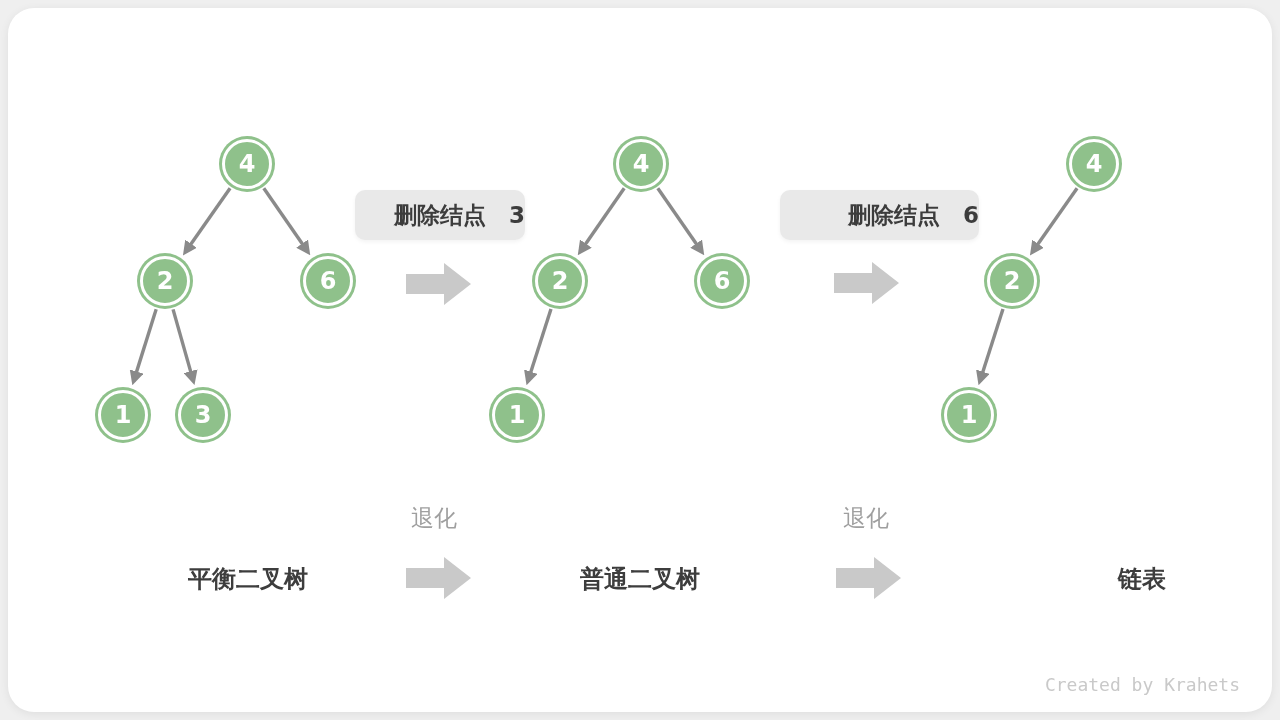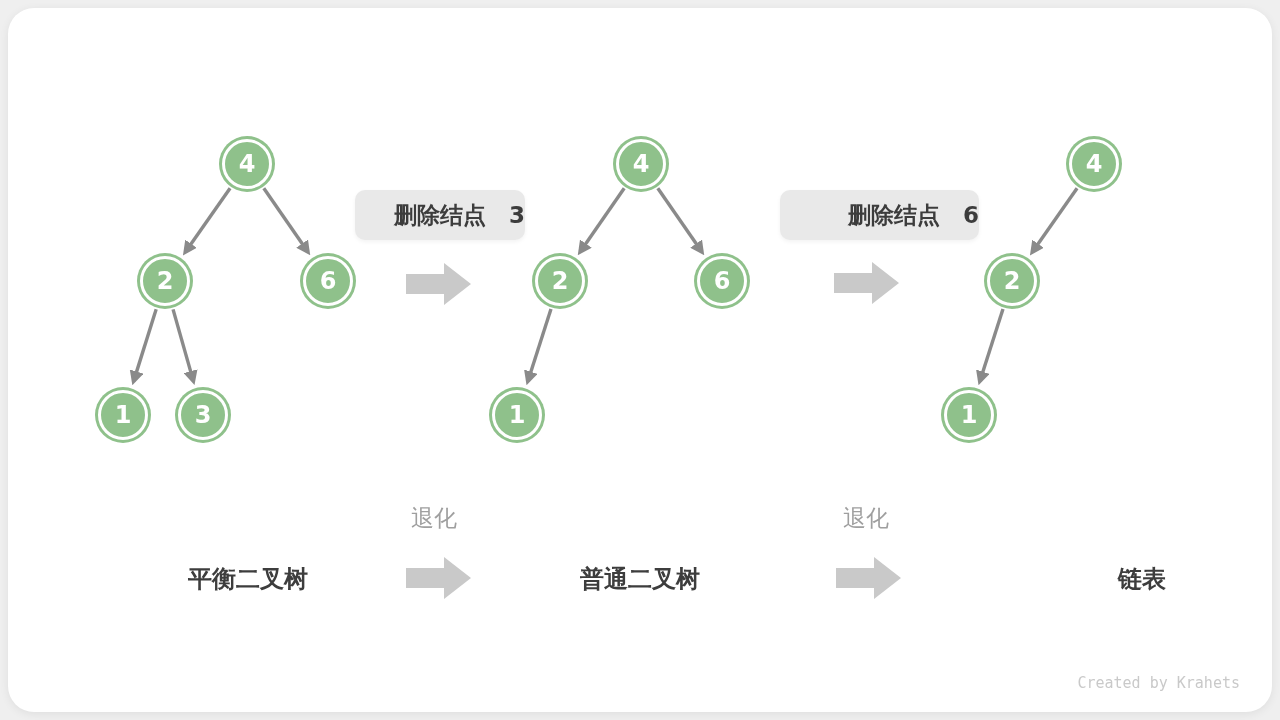--- a/index.html
+++ b/index.html
@@ -37,21 +37,21 @@
     position:absolute;top:503px;transform:translateX(-50%);
     font-size:23px;font-weight:normal;color:var(--muted-text,#9f9f9f);white-space:nowrap;
   }
   .caption{
     position:absolute;top:563px;transform:translateX(-50%);
     font-size:24px;font-weight:bold;color:var(--dark-text,#3d3d3d);white-space:nowrap;
   }
   .watermark{
     position:absolute;right:40px;top:674px;
     font-family:"DejaVu Sans Mono","Liberation Mono",monospace;
-    font-size:15px;color:var(--watermark,#c9c9c9);
+    font-size:18px;color:var(--watermark,#c9c9c9);
   }
 </style>
 </head>
 <body>
 
 <div class="stage" id="stage">
   <div class="card"></div>
   <svg id="edge-layer" viewBox="0 0 1280 720" xmlns="http://www.w3.org/2000/svg">
       <defs>
         <marker id="arrowhead" viewBox="0 0 10 10" refX="7" refY="5" markerWidth="4.2" markerHeight="4.2" orient="auto-start-reverse">

